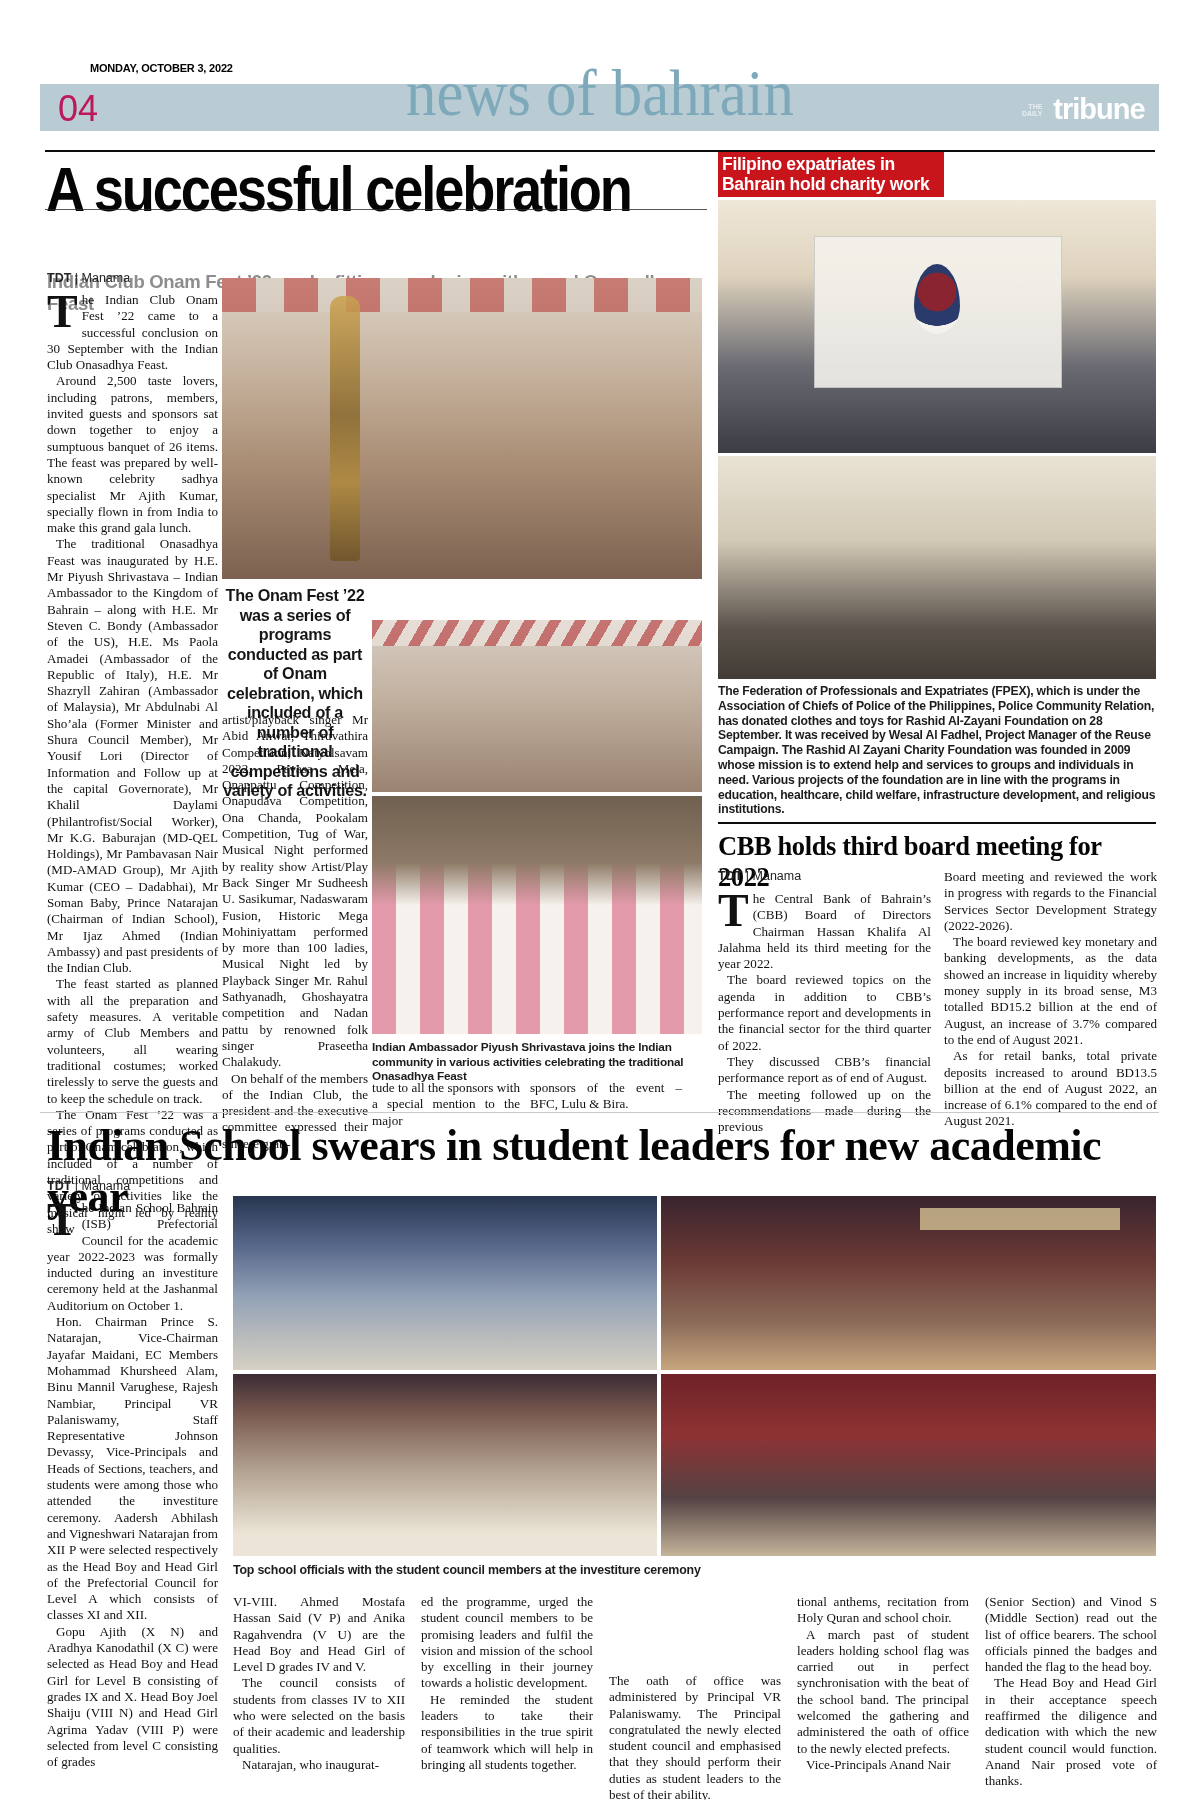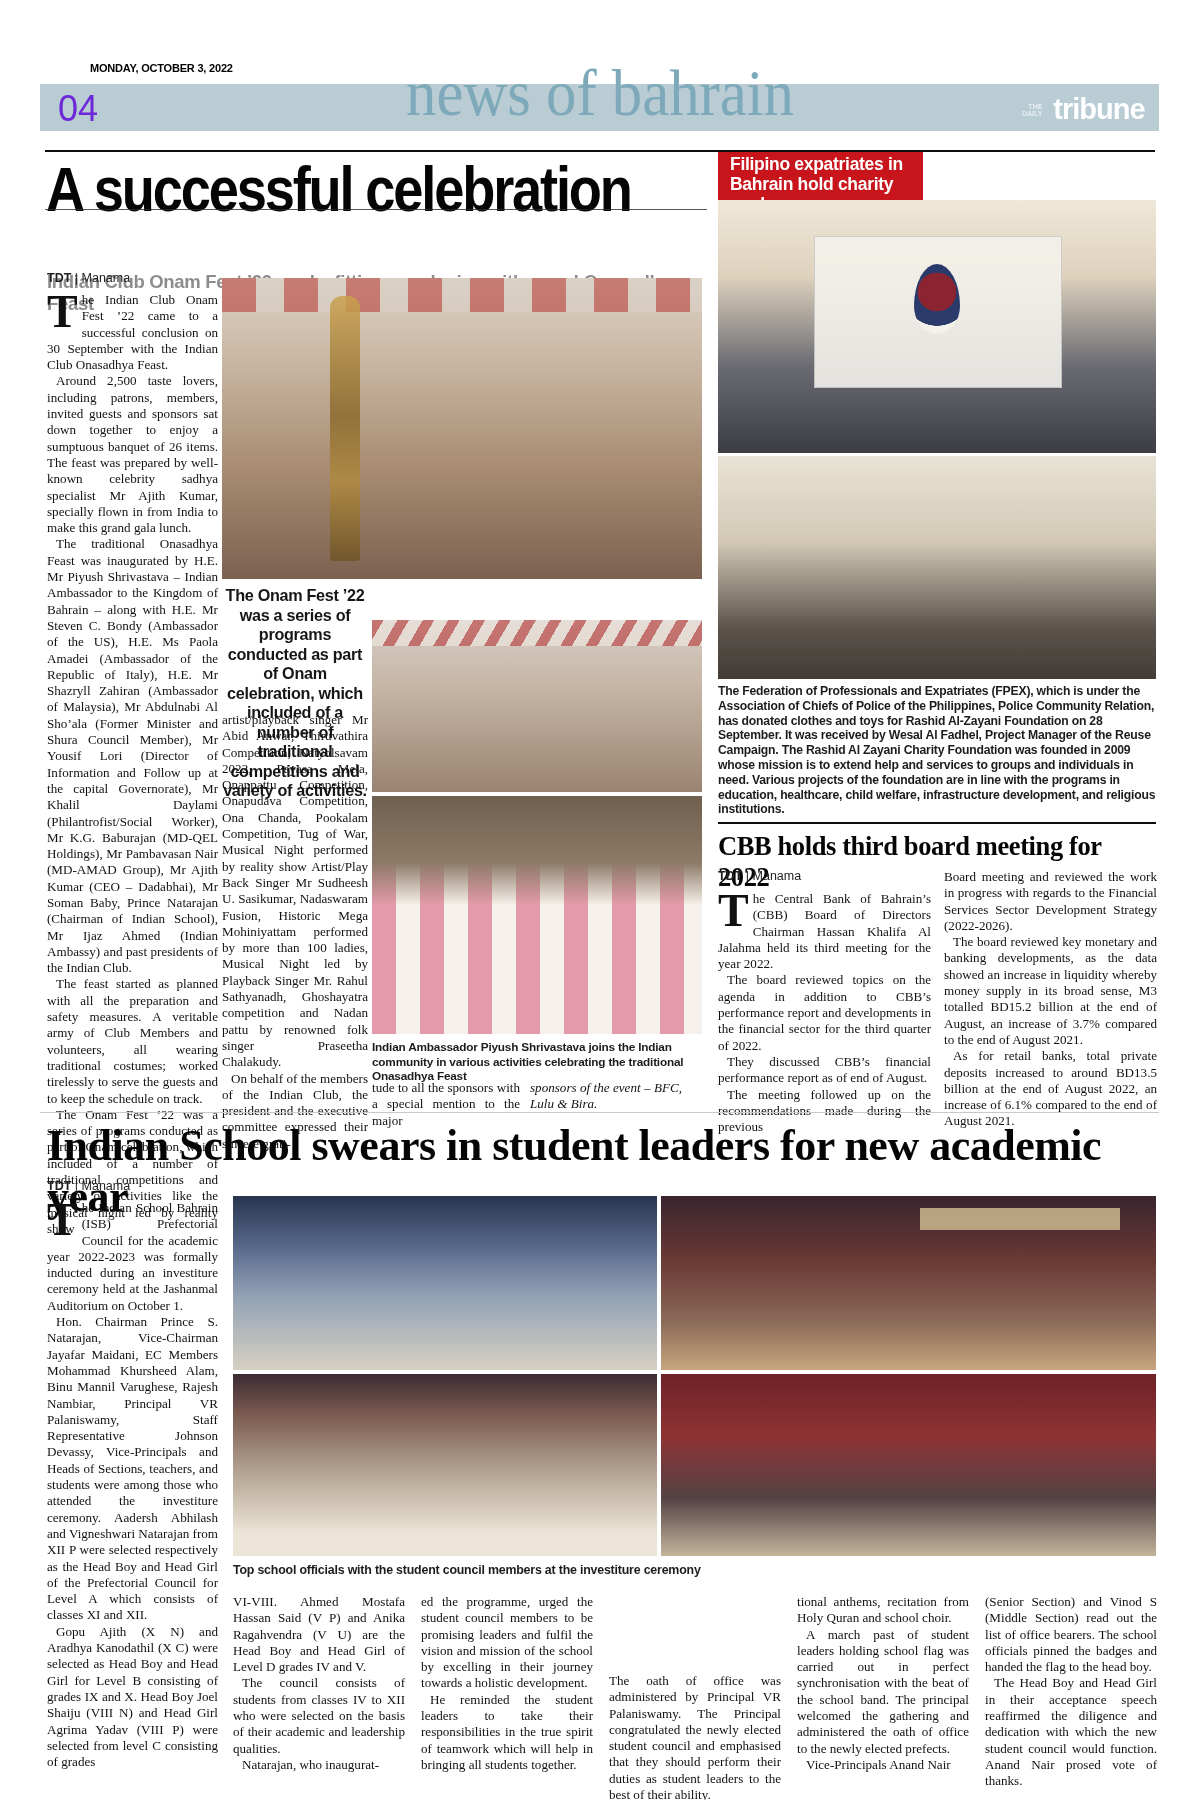--- a/index.html
+++ b/index.html
@@ -5,21 +5,21 @@
   html,body{margin:0;padding:0;background:#e9e9e9;}
   .page{position:relative;width:1199px;height:1800px;background:#ffffff;margin:0 auto;overflow:hidden;
         font-family:"Liberation Serif",serif;color:#111;}
   .abs{position:absolute;}
 
   
   .date-line{left:46px;top:62px;font-family:"Liberation Sans",sans-serif;font-weight:bold;
              font-size:11px;letter-spacing:-.2px;color:#000;padding-left:44px;}
   .band{left:40px;top:84px;width:1119px;height:47px;background:#b9cbd3;}
   .pagenum{left:58px;top:88px;font-family:"Liberation Sans",sans-serif;font-weight:300;
-           font-size:36px;color:#6d28d9;}
+           font-size:36px;color:#be185d;}
   .section-title{left:250px;top:58px;width:700px;text-align:center;font-family:"Liberation Serif",serif;
            font-size:66px;line-height:70px;color:#7da9ba;transform:scaleX(.92);transform-origin:center;}
   .masthead{left:1022px;top:93px;display:flex;align-items:center;gap:11px;}
   .masthead .stack{display:flex;flex-direction:column;font-family:"Liberation Sans",sans-serif;
            font-size:7px;line-height:7px;font-weight:bold;color:#e7eef1;text-align:right;}
   .masthead .name{font-family:"Liberation Sans",sans-serif;font-weight:800;font-size:29px;
            letter-spacing:-1px;color:#fff;}
   .toprule{left:45px;top:150px;width:1110px;height:2px;background:#0c0c0c;}
 
   
@@ -54,26 +54,26 @@
   .photoB .flags{position:absolute;left:0;top:0;width:100%;height:26px;
      background:repeating-linear-gradient(120deg,#b8383a 0 10px,#efe9e2 10px 22px);opacity:.6;}
   .photoC{left:372px;top:796px;width:330px;height:238px;
      background:
        linear-gradient(180deg,#70604f 0%,#8d7a66 28%,rgba(0,0,0,0) 46%),
        repeating-linear-gradient(90deg,#e49aab 0 24px,#f6f1ec 24px 48px);}
   .cap{font-family:"Liberation Sans",sans-serif;font-weight:bold;font-size:11.8px;
        line-height:14.5px;letter-spacing:-.2px;color:#1c1c1c;text-align:left;}
   .capC{left:372px;top:1040px;width:312px;}
   .a1c3{left:372px;top:1080px;width:148px;height:40px;}
-  .a1c4{left:530px;top:1080px;width:152px;height:40px;font-style:italic;}
-
-  
-  .redbox{left:718px;top:152px;width:205px;background:#c8151b;color:#fff;
+  .a1c4{left:530px;top:1080px;width:152px;height:40px;}
+
+  
+  .redbox{left:718px;top:152px;width:226px;background:#c8151b;color:#fff;
      font-family:"Liberation Sans",sans-serif;font-weight:bold;font-size:17.5px;line-height:20px;
-     letter-spacing:-.3px;padding:2px 6px 3px 12px;box-sizing:border-box;}
+     letter-spacing:-.3px;padding:2px 6px 3px 4px;box-sizing:border-box;}
   .photoD{left:718px;top:200px;width:438px;height:253px;
      background:linear-gradient(180deg,#efe7d8 0%,#ded2bd 30%,#6a6a72 66%,#3c3c44 100%);}
   .photoD .banner{position:absolute;left:96px;top:36px;width:246px;height:150px;background:#f4f2ec;
      border:1px solid #ccc;opacity:.9;}
   .photoD .crest{position:absolute;left:196px;top:64px;width:46px;height:70px;background:
      radial-gradient(circle at 50% 40%,#8a2430 0 40%,#2a3a6a 41% 70%,#f4f2ec 71%);border-radius:50% 50% 50% 50%/60% 60% 40% 40%;}
   .photoE{left:718px;top:456px;width:438px;height:223px;
      background:linear-gradient(180deg,#e9e3d5 0%,#d3c9b6 38%,#59514a 78%,#433c36 100%);}
   .capF{left:718px;top:684px;width:440px;font-size:12.2px;line-height:14.8px;}
 

